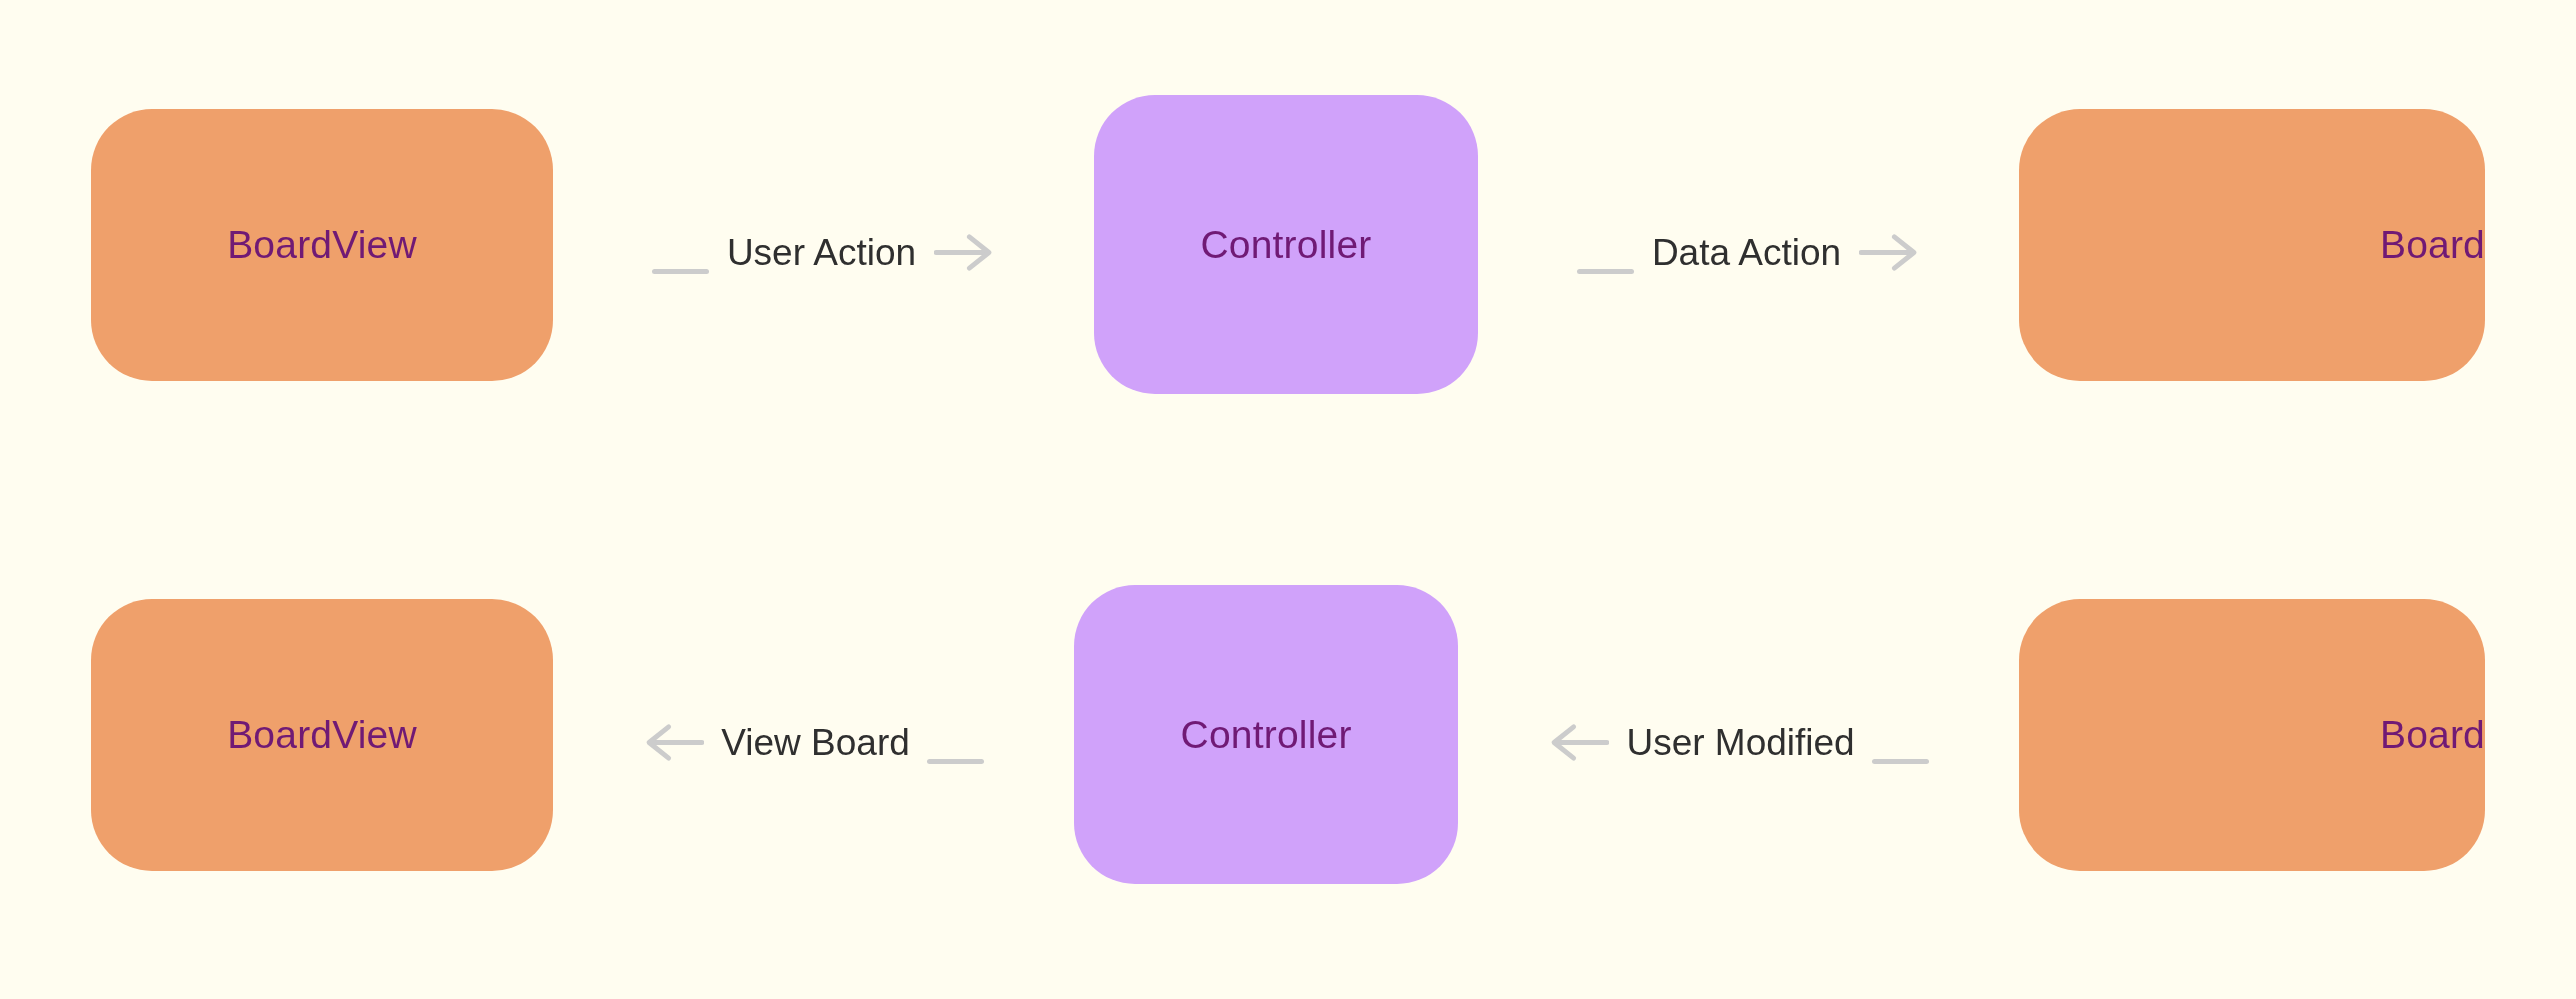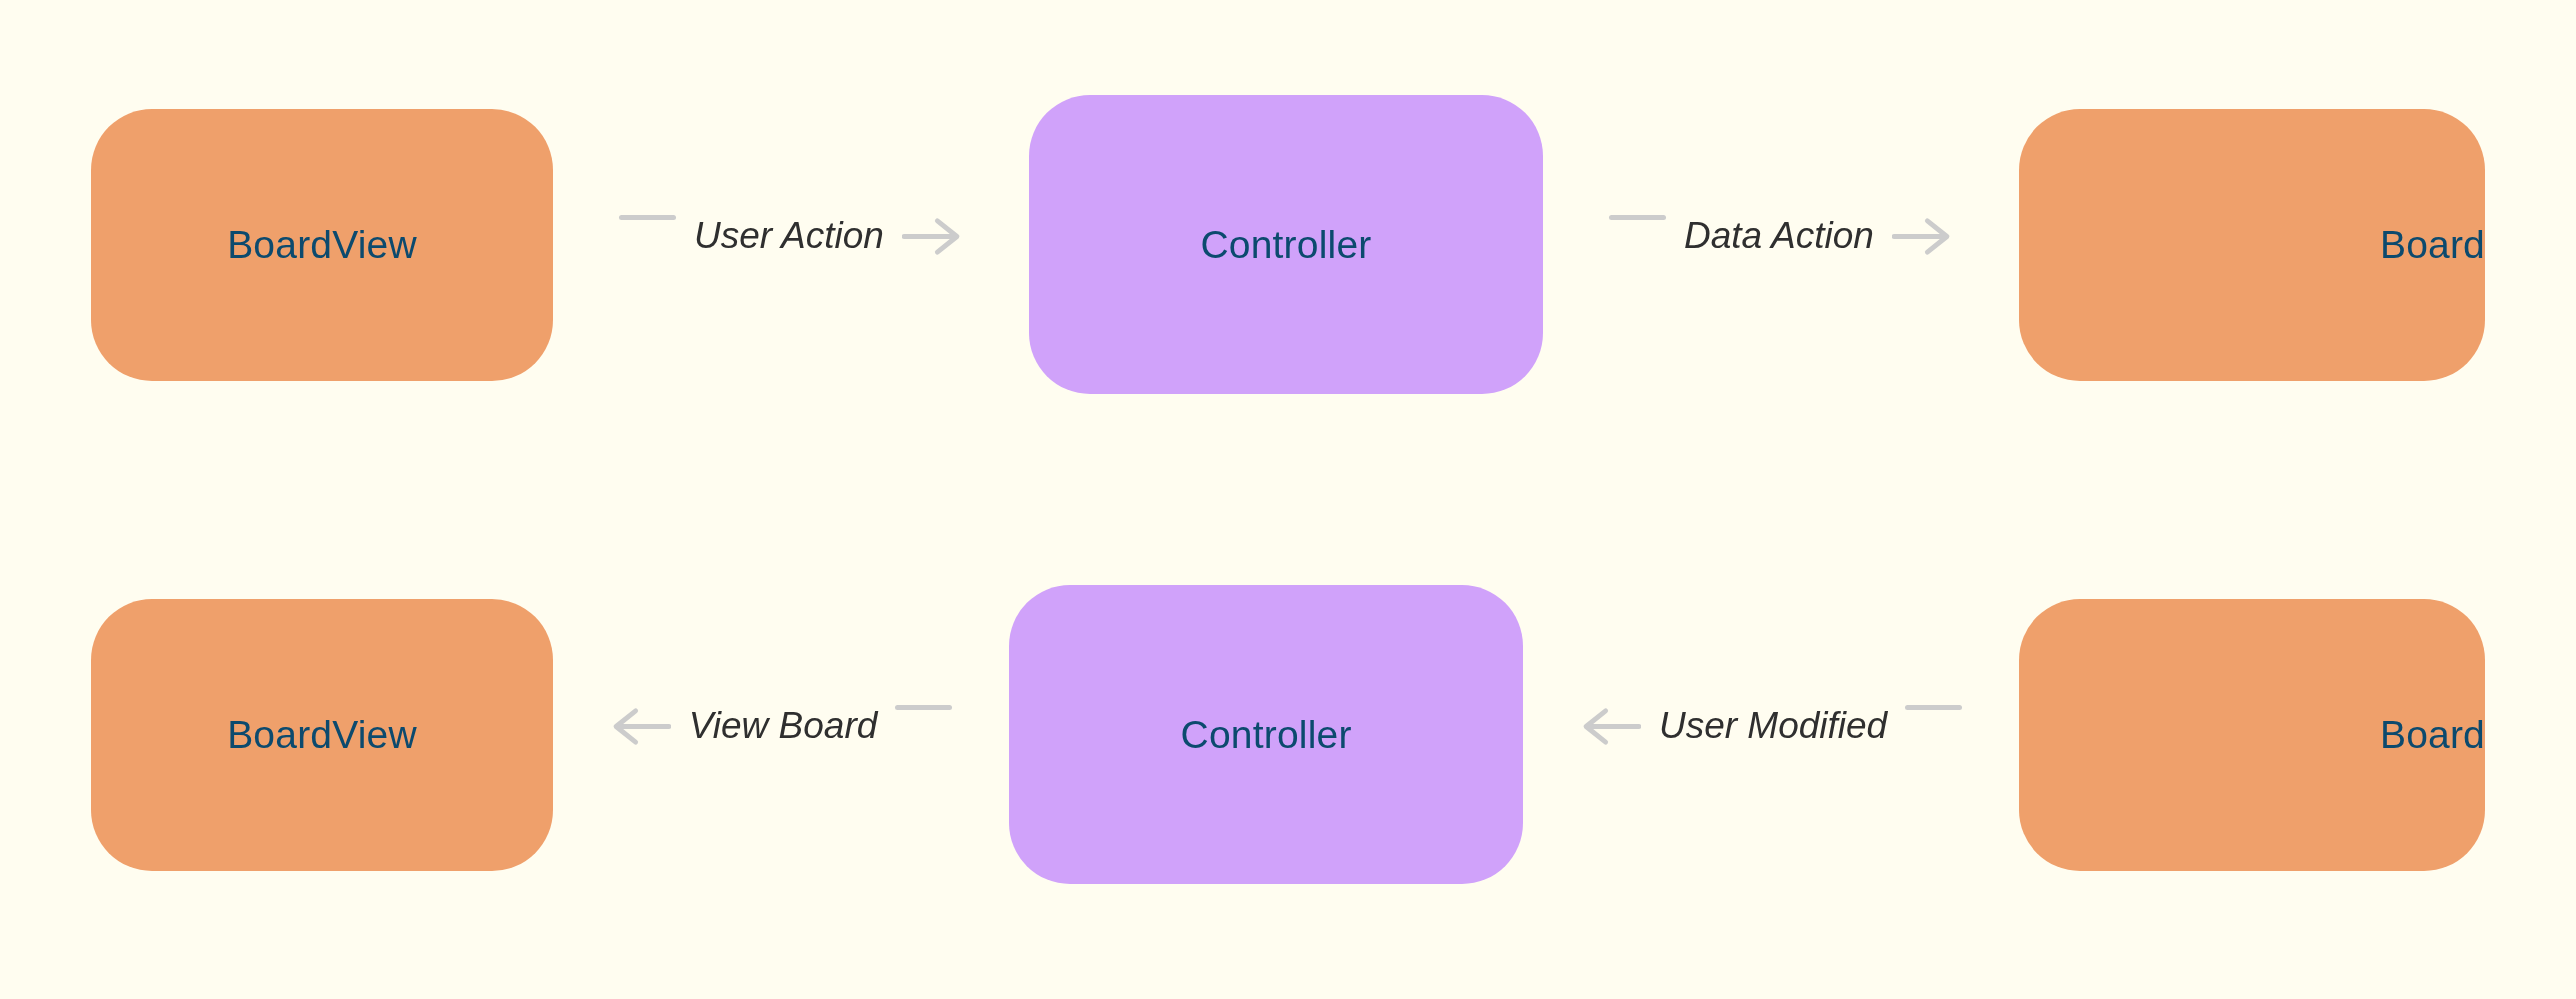--- a/index.html
+++ b/index.html
@@ -34,43 +34,42 @@
     box-sizing: border-box;
     display: flex;
     align-items: center;
     justify-content: center;
     border-radius: 61px;
     flex: none;
     line-height: 1;
   }
   .node-label {
     font-size: 39px;
-    color: #0c4a6e;
+    color: #701a75;
     letter-spacing: 0.2px;
     white-space: nowrap;
   }
   .node.orange { background: #efa06b; }
   .node.purple { background: #d0a2fa; }
 
   .node.size-view   { width: 462px; height: 272px; }
-  .node.size-ctrl   { width: 514px; height: 299px; }
+  .node.size-ctrl   { width: 384px; height: 299px; }
   .node.size-model  { width: 466px; height: 272px; justify-content: flex-end; }
 
   .spacer-left  { width: 91px; flex: none; }
 
   
   .edge {
     flex: 1 1 auto;
     display: flex;
-    align-items: flex-start;
+    align-items: flex-end;
     justify-content: center;
     gap: 0px;
     height: 59px;
     min-width: 0;
-    font-style: italic;
   }
   .edge-line {
     height: 4.9px;
     background: #cccccc;
     border-radius: 2.9px;
     flex: none;
     width: 57px;
   }
   .edge-label {
     font-size: 37px;

